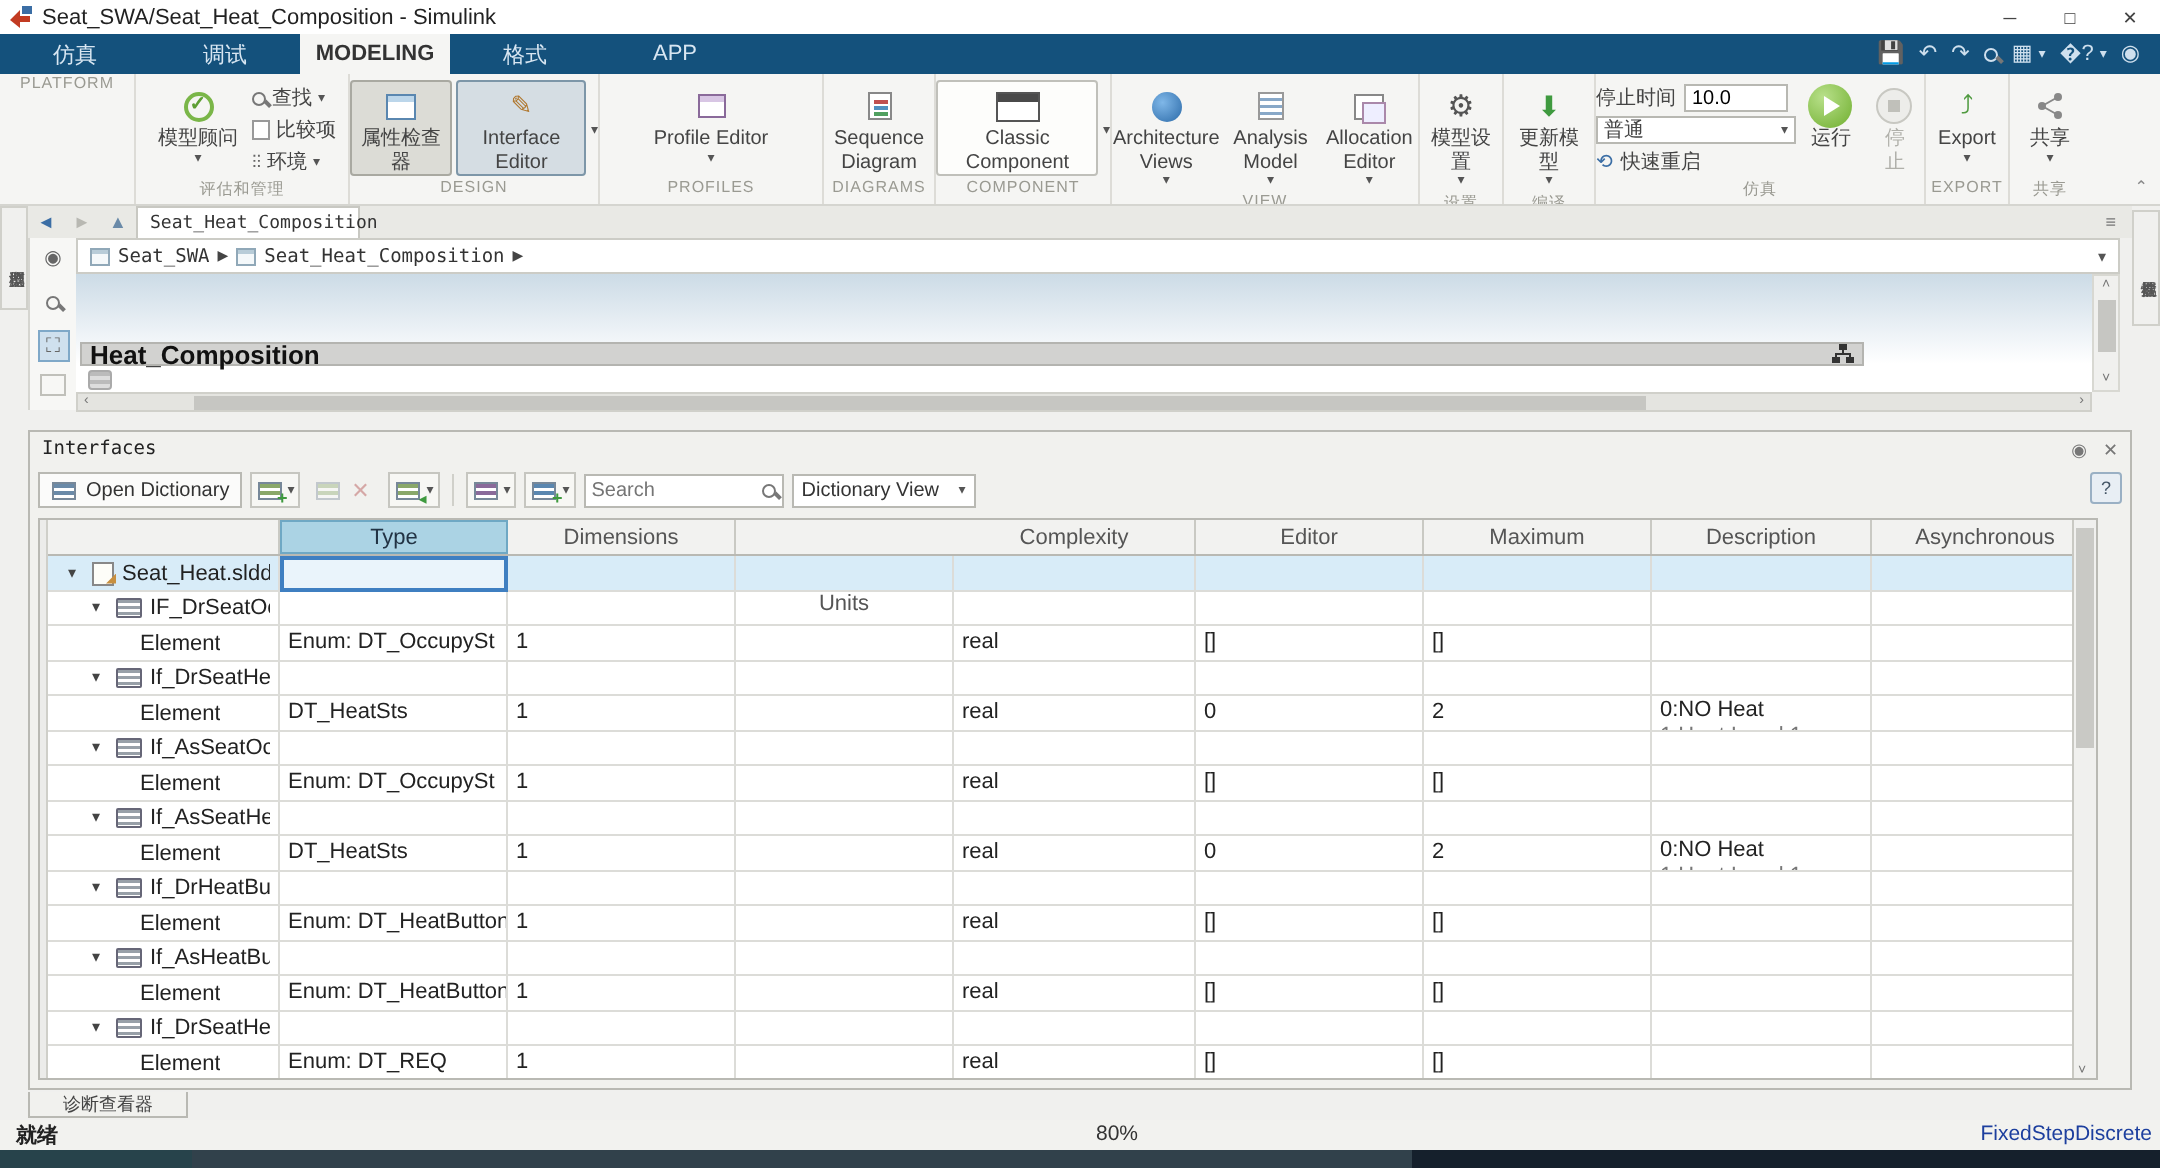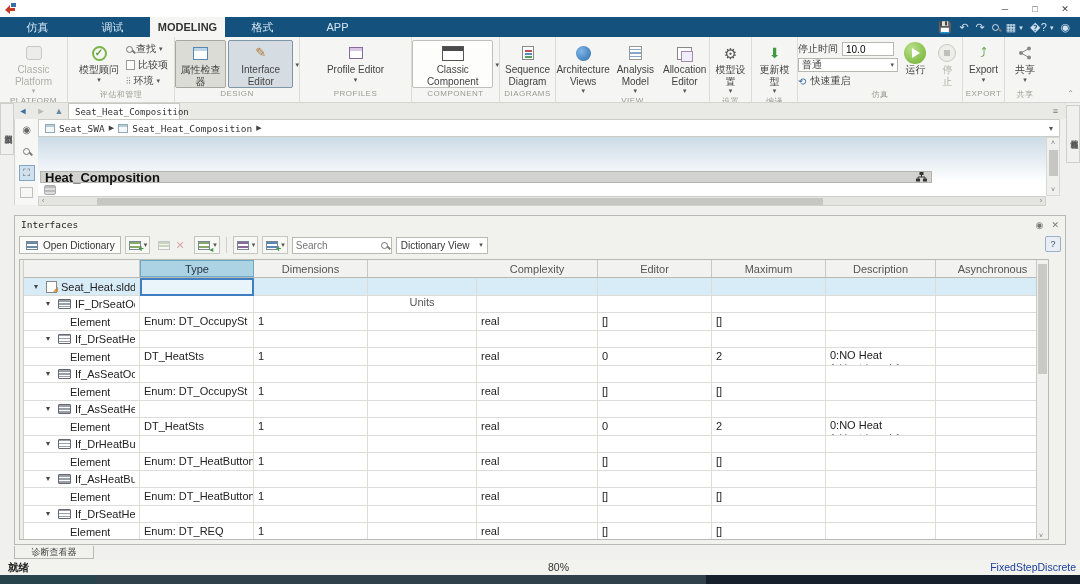--- a/index.html
+++ b/index.html
@@ -140,20 +140,21 @@
   #taskbar .seg2 { position:absolute; left:96px; top:0; width:610px; height:9px; background:#31414b; }
 </style>
 </head>
 <body>
 
 <div class="abs" id="titlebar">
   <svg class="sl-logo" viewBox="0 0 13 13">
       <path d="M1 8 L6 3 L6 6 L11 6 L11 9 L6 9 L6 12 Z" fill="#c23b22"></path>
       <rect x="7" y="1" width="5" height="4" fill="#3b6ea5"></rect>
     </svg>
+  <span class="title">Seat_SWA/Seat_Heat_Composition - Simulink</span>
   <div class="winbtns">
     <div class="winbtn">─</div>
     <div class="winbtn">□</div>
     <div class="winbtn">✕</div>
   </div>
 </div>
 
 <div class="abs" id="tabbar">
   <div class="rtab">仿真</div>
   <div class="rtab">调试</div>
@@ -168,29 +169,20 @@
     <span>▦</span>
       <span class="qa-caret">▾</span>
     <span>�?</span>
       <span class="qa-caret">▾</span>
     <span>◉</span>
   </div>
 </div>
 
 <div class="abs" id="ribbon">
   <div class="rgroup" style="width:68px">
-    <div class="gbody">
-      <div class="bigbtn disabled">
-        <span class="ic">
-            <span style="width:16px;height:14px;border:1px solid #c8c8c2;border-radius:3px;background:#ececea"></span>
-          </span>
-        <span>Classic Platform</span>
-          <span class="caret" style="color:#b0b0aa">▾</span>
-      </div>
-    </div>
     <div class="glabel">PLATFORM</div>
   </div>
 
   <div class="rgroup" style="width:107px">
     <div class="gbody">
       <div class="bigbtn">
         <span class="ic">
             <span class="icon-check">✓</span>
           </span>
         <span>模型顾问</span>
@@ -241,43 +233,43 @@
         <span class="ic">
             <span class="icon-ptable"></span>
           </span>
         <span>Profile Editor</span>
           <span class="caret">▾</span>
       </div>
     </div>
     <div class="glabel">PROFILES</div>
   </div>
 
+  <div class="rgroup" style="width:56px">
+    <div class="gbody">
+      <div class="bigbtn">
+        <span class="ic">
+            <span class="icon-page"></span>
+          </span>
+        <span>Sequence Diagram</span>
+      </div>
+    </div>
+    <div class="glabel">DIAGRAMS</div>
+  </div>
+
   <div class="rgroup" style="width:88px">
     <div class="gbody">
       <div class="bigbtn" style="border:1px solid #c0c0ba;background:#fdfdfb">
         <span class="ic">
             <span class="icon-window"></span>
           </span>
         <span>Classic Component</span>
       </div>
       <span class="caret" style="align-self:center">▾</span>
     </div>
     <div class="glabel">COMPONENT</div>
-  </div>
-
-  <div class="rgroup" style="width:56px">
-    <div class="gbody">
-      <div class="bigbtn">
-        <span class="ic">
-            <span class="icon-page"></span>
-          </span>
-        <span>Sequence Diagram</span>
-      </div>
-    </div>
-    <div class="glabel">DIAGRAMS</div>
   </div>
 
   <div class="rgroup" style="width:154px">
     <div class="gbody">
       <div class="bigbtn">
         <span class="ic">
             <span class="icon-globe"></span>
           </span>
         <span>Architecture Views</span>
           <span class="caret">▾</span>

